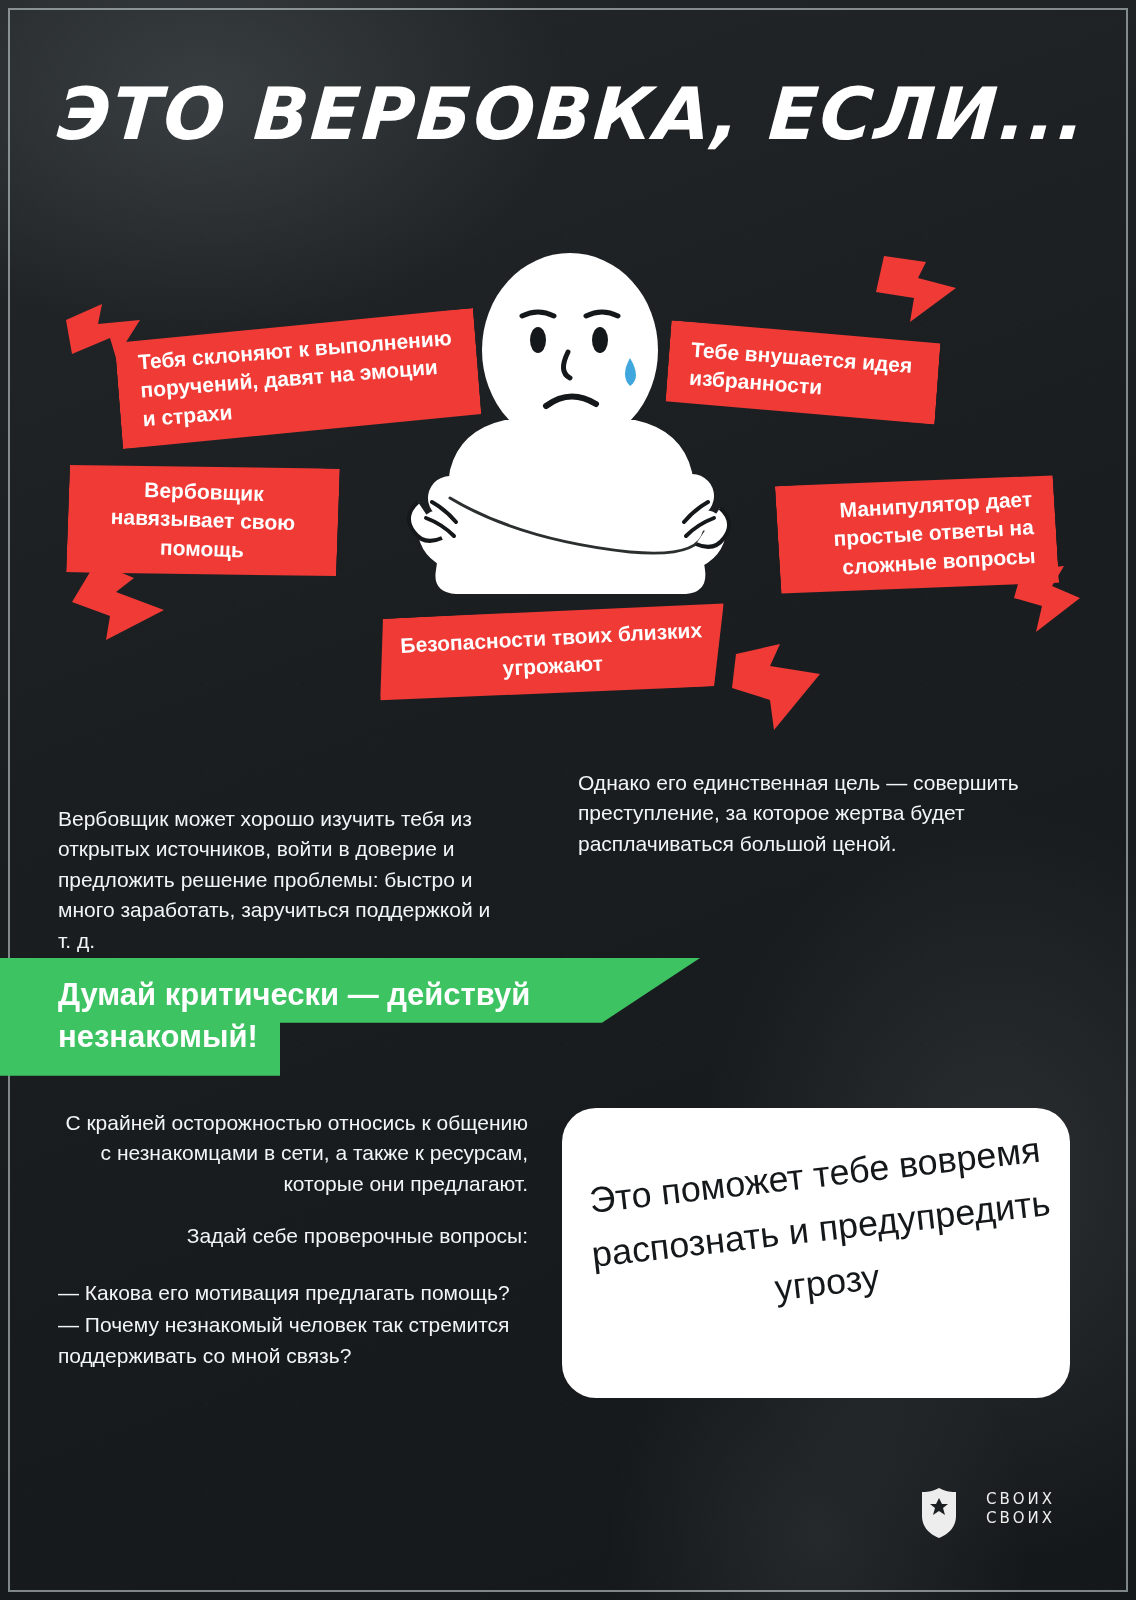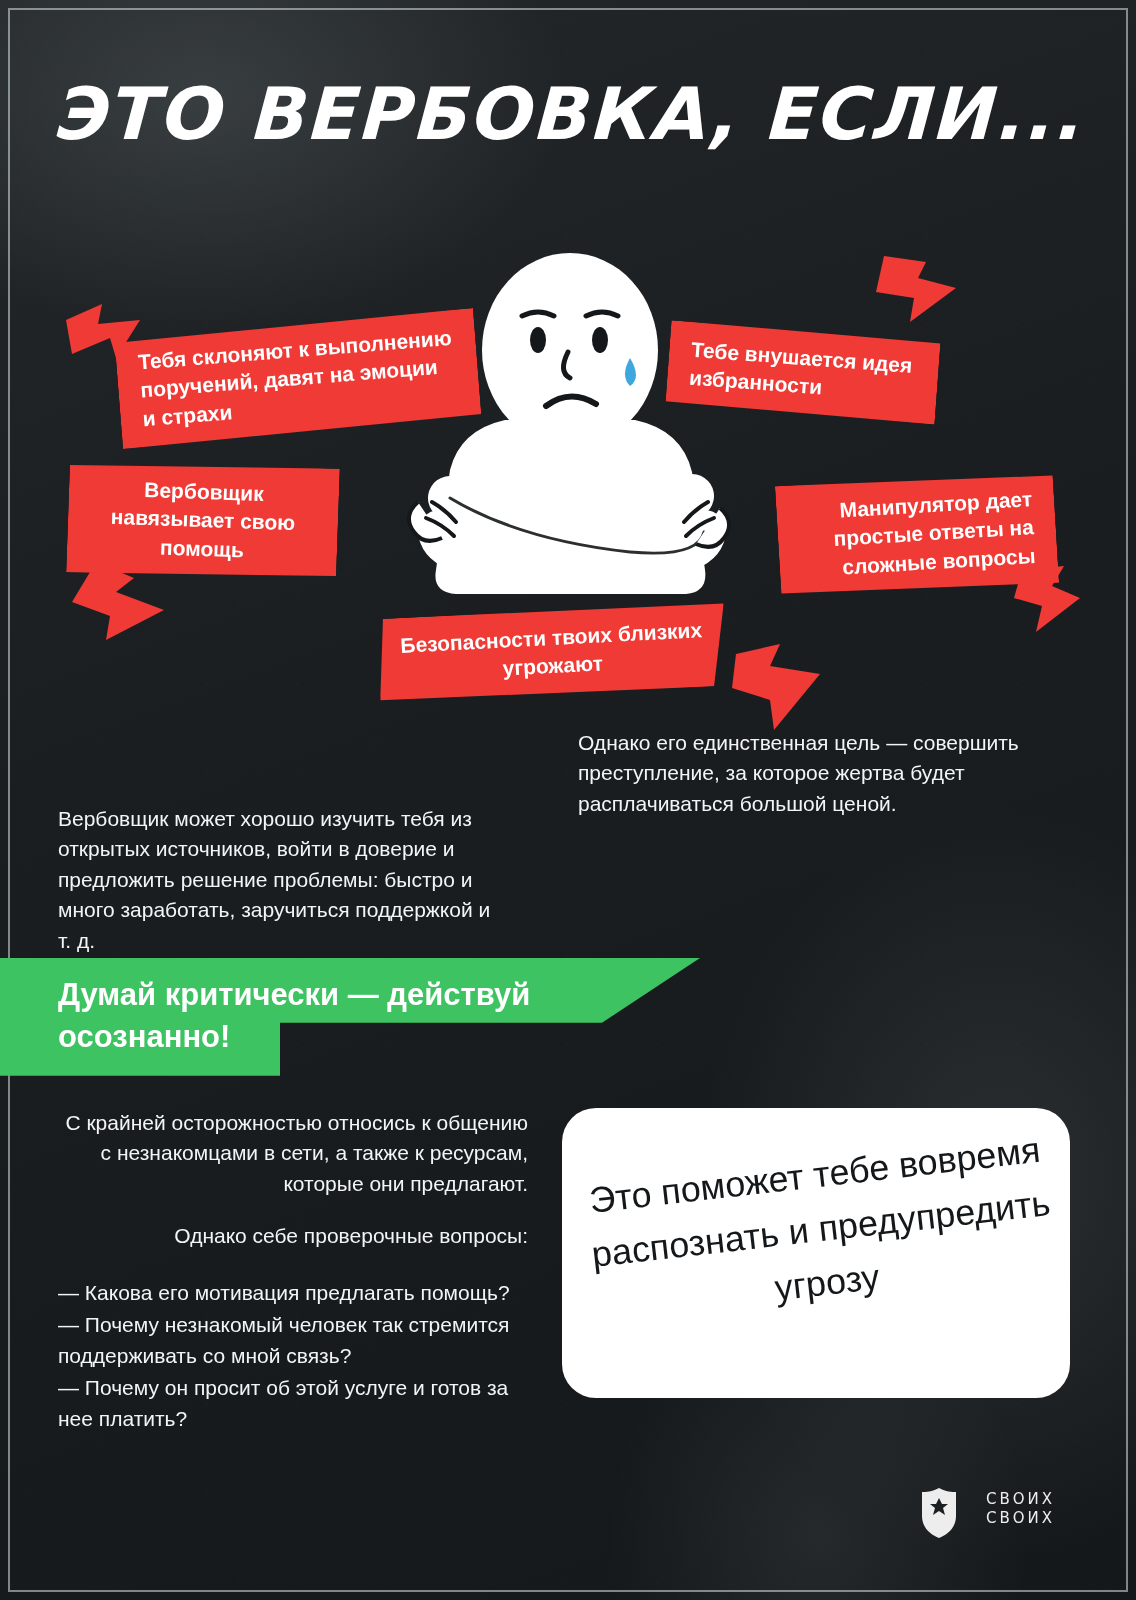--- a/index.html
+++ b/index.html
@@ -114,21 +114,21 @@
   }
 
   
   .body-col {
     position: absolute;
     color: #f2f5f6;
     font-size: 21px;
     line-height: 1.45;
   }
   .body-col.left  { left: 58px;  top: 768px; width: 450px; margin-top: 36px; }
-  .body-col.right { left: 578px; top: 728px; width: 470px; }
+  .body-col.right { left: 578px; top: 768px; width: 470px; }
 
   
   .banner {
     position: absolute;
     left: 0;
     top: 958px;
     width: 700px;
     background: #3dc362;
     color: #ffffff;
     font-size: 31px;
@@ -268,29 +268,28 @@
 
   <div class="callout c1">Тебя склоняют к выполнению поручений, давят на эмоции и страхи</div>
   <div class="callout c2">Тебе внушается идея избранности</div>
   <div class="callout c3">Вербовщик навязывает свою помощь</div>
   <div class="callout c4">Манипулятор дает простые ответы на сложные вопросы</div>
   <div class="callout c5">Безопасности твоих близких угрожают</div>
 
   <div class="body-col left">Вербовщик может хорошо изучить тебя из открытых источников, войти в доверие и предложить решение проблемы: быстро и много заработать, заручиться поддержкой и т. д.</div>
   <div class="body-col right">Однако его единственная цель — совершить преступление, за которое жертва будет расплачиваться большой ценой.</div>
 
-  <div class="banner">Думай критически — действуй осознанно!</div>
+  <div class="banner">Думай критически — действуй незнакомый!</div>
 
   <div class="lower-text">
     <p>С крайней осторожностью относись к общению с незнакомцами в сети, а также к ресурсам, которые они предлагают.</p>
-    <p class="questions-lead">Однако себе проверочные вопросы:</p>
+    <p class="questions-lead">Задай себе проверочные вопросы:</p>
     <div class="questions">
       <div>— Какова его мотивация предлагать помощь?</div>
       <div>— Почему незнакомый человек так стремится поддерживать со мной связь?</div>
-      <div>— Почему он просит об этой услуге и готов за нее платить?</div>
     </div>
   </div>
 
   <div class="bubble"></div>
   <div class="bubble-tail"></div>
   <div class="bubble-text">Это поможет тебе вовремя распознать и предупредить угрозу</div>
 
   <svg class="footer-emblem" viewBox="0 0 46 54">
     <path d="M23 2 C16 6 10 6 6 6 L6 30 C6 42 15 49 23 52 C31 49 40 42 40 30 L40 6 C36 6 30 6 23 2 Z" fill="#ffffff" opacity="0.92"></path>
     <path d="M23 12 L26 18 L32 18 L27 22 L29 29 L23 25 L17 29 L19 22 L14 18 L20 18 Z" fill="#1c1f22"></path>

